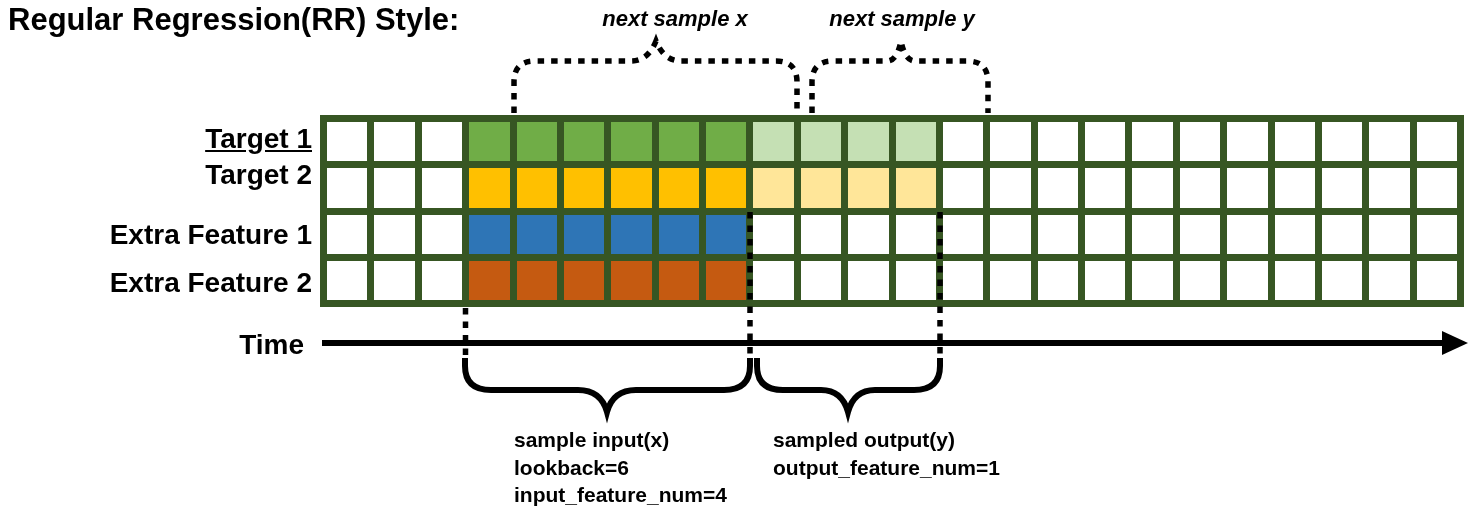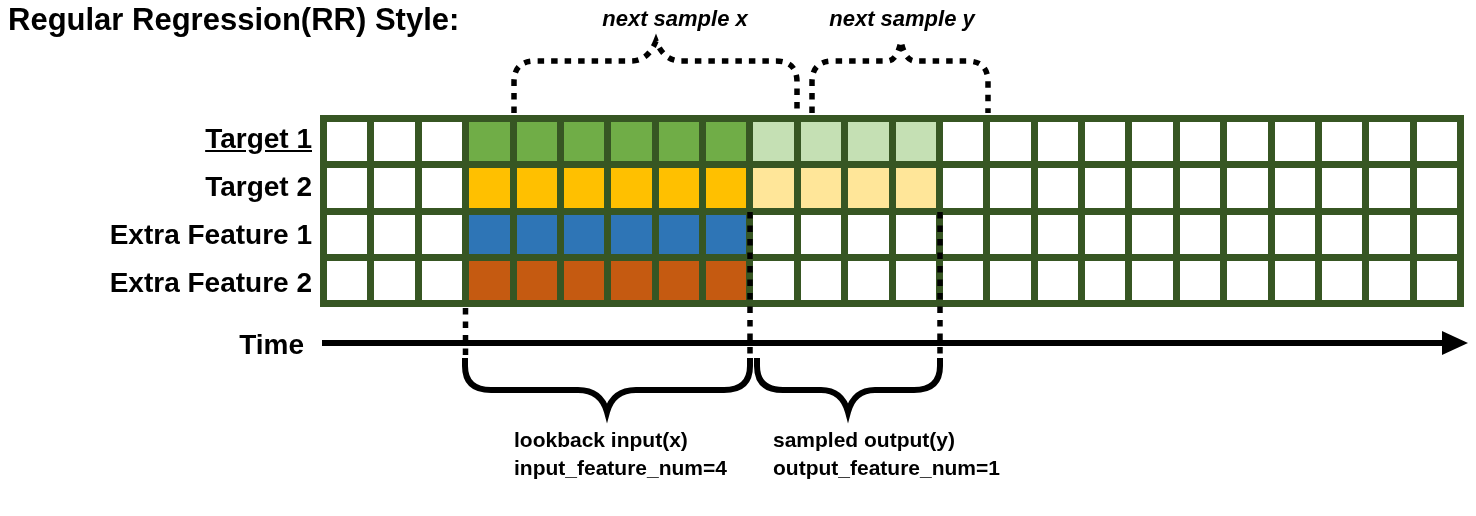--- a/index.html
+++ b/index.html
@@ -15,21 +15,21 @@
     position:absolute;left:320px;top:115px;width:1144px;height:192px;
     box-sizing:border-box;display:grid;
     grid-template-columns:repeat(24,1fr);grid-template-rows:repeat(4,1fr);
     gap:7px;padding:7px;
   }
   .cell{background:#fff;}
   .row-label{
     position:absolute;left:0;width:312px;height:48px;line-height:48px;
     text-align:right;font-size:28px;font-weight:bold;white-space:nowrap;
   }
-  .rl0{top:115px;text-decoration:underline;} .rl1{top:163px;} .rl2{top:211px;} .rl3{top:259px;}
+  .rl0{top:115px;text-decoration:underline;} .rl1{top:151px;} .rl2{top:211px;} .rl3{top:259px;}
   .time-label{
     position:absolute;left:200px;top:329px;width:104px;text-align:right;
     font-size:28px;font-weight:bold;
   }
   .sample-label{
     position:absolute;top:6px;font-size:22px;font-weight:bold;font-style:italic;
     white-space:nowrap;transform:translateX(-50%);
   }
   .nsx{left:656px;margin-left:19px;} .nsy{left:902px;}
   .anno-block{
@@ -165,20 +165,21 @@
 
   <line x1="322" y1="343" x2="1446" y2="343" stroke="#000" stroke-width="6"></line>
   <polygon points="1442,331 1468,343 1442,355" fill="#000"></polygon>
 
   <path d="M465,358 V366 Q465,390 491,390 H578 Q601,390 607,412 Q613,390 636,390 H724 Q750,390 750,366 V358" fill="none" stroke="#000" stroke-width="6"></path>
 
   <path d="M757,358 V366 Q757,390 783,390 H821 Q842,390 848,412 Q854,390 875,390 H914 Q940,390 940,366 V358" fill="none" stroke="#000" stroke-width="6"></path>
 </svg>
 
 <div class="anno-block anno-left">
-  <div>lookback input(x)</div>
+  <div>sample input(x)</div>
+  <div>lookback=6</div>
   <div>input_feature_num=4</div>
 </div>
 
 <div class="anno-block anno-right">
   <div>sampled output(y)</div>
   <div>output_feature_num=1</div>
 </div>
 
 </body></html>

